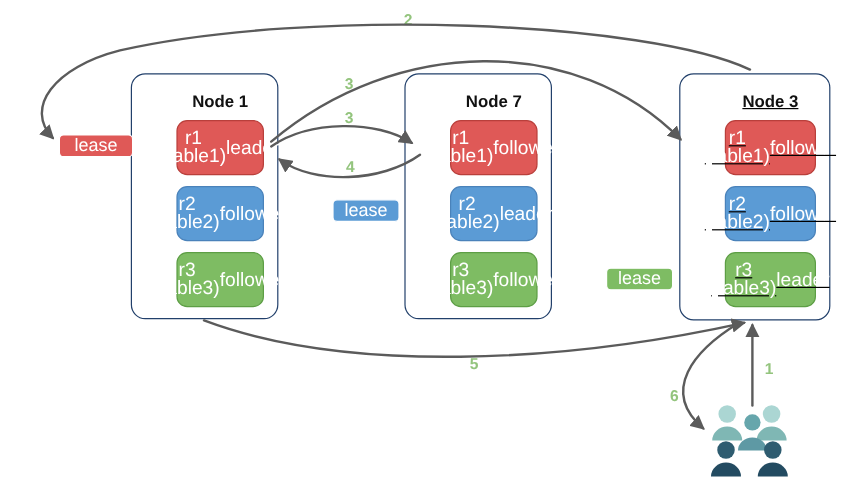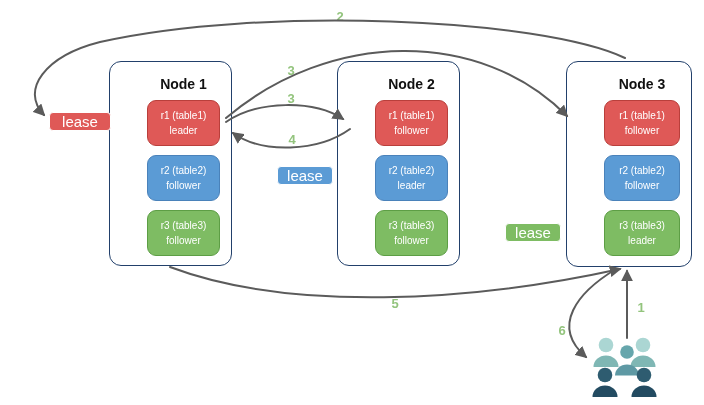--- a/index.html
+++ b/index.html
@@ -11,23 +11,23 @@
     position:absolute;box-sizing:border-box;background:#ffffff;
     border:1.4px solid var(--node-border);border-radius:12px;
     padding-top:13px;z-index:1;padding-left:26px;
   }
   .node-title{
     text-align:center;font-size:14px;font-weight:700;color:#111111;
     height:18px;line-height:18px;margin-bottom:7px;
   }
   .replica{
     box-sizing:border-box;width:calc(100% - 22px);height:46px;margin:0 auto 9px auto;
-    border-radius:9px;border:1px solid;display:flex;flex-direction:column;
+    border-radius:9px;border:1px solid;display:flex;flex-direction:row;
     justify-content:center;align-items:center;color:#ffffff;
-    font-size:10px;line-height:15px;text-align:center;
+    font-size:16px;line-height:15px;text-align:center;
   }
   .red{background:var(--red-fill);border-color:var(--red-stroke);}
   .blue{background:var(--blue-fill);border-color:var(--blue-stroke);}
   .green{background:var(--green-fill);border-color:var(--green-stroke);}
   .lease{
     position:absolute;box-sizing:border-box;border-radius:4px;border:1px solid;
     color:#ffffff;font-size:15px;display:flex;justify-content:center;align-items:center;
     z-index:5;
   }
   .step{
@@ -56,36 +56,36 @@
       <span>r2 (table2)</span>
       <span>follower</span>
     </div>
     <div class="replica green">
       <span>r3 (table3)</span>
       <span>follower</span>
     </div>
   </div>
 
   <div class="node" style="left:337px;top:61px;width:123px;height:205px;">
-    <div class="node-title">Node 2</div>
+    <div class="node-title">Node 7</div>
     <div class="replica red">
       <span>r1 (table1)</span>
       <span>follower</span>
     </div>
     <div class="replica blue">
       <span>r2 (table2)</span>
       <span>leader</span>
     </div>
     <div class="replica green">
       <span>r3 (table3)</span>
       <span>follower</span>
     </div>
   </div>
 
-  <div class="node" style="left:566px;top:61px;width:126px;height:206px;">
+  <div class="node" style="left:566px;top:61px;width:126px;height:206px;text-decoration:underline;">
     <div class="node-title">Node 3</div>
     <div class="replica red">
       <span>r1 (table1)</span>
       <span>follower</span>
     </div>
     <div class="replica blue">
       <span>r2 (table2)</span>
       <span>follower</span>
     </div>
     <div class="replica green">

